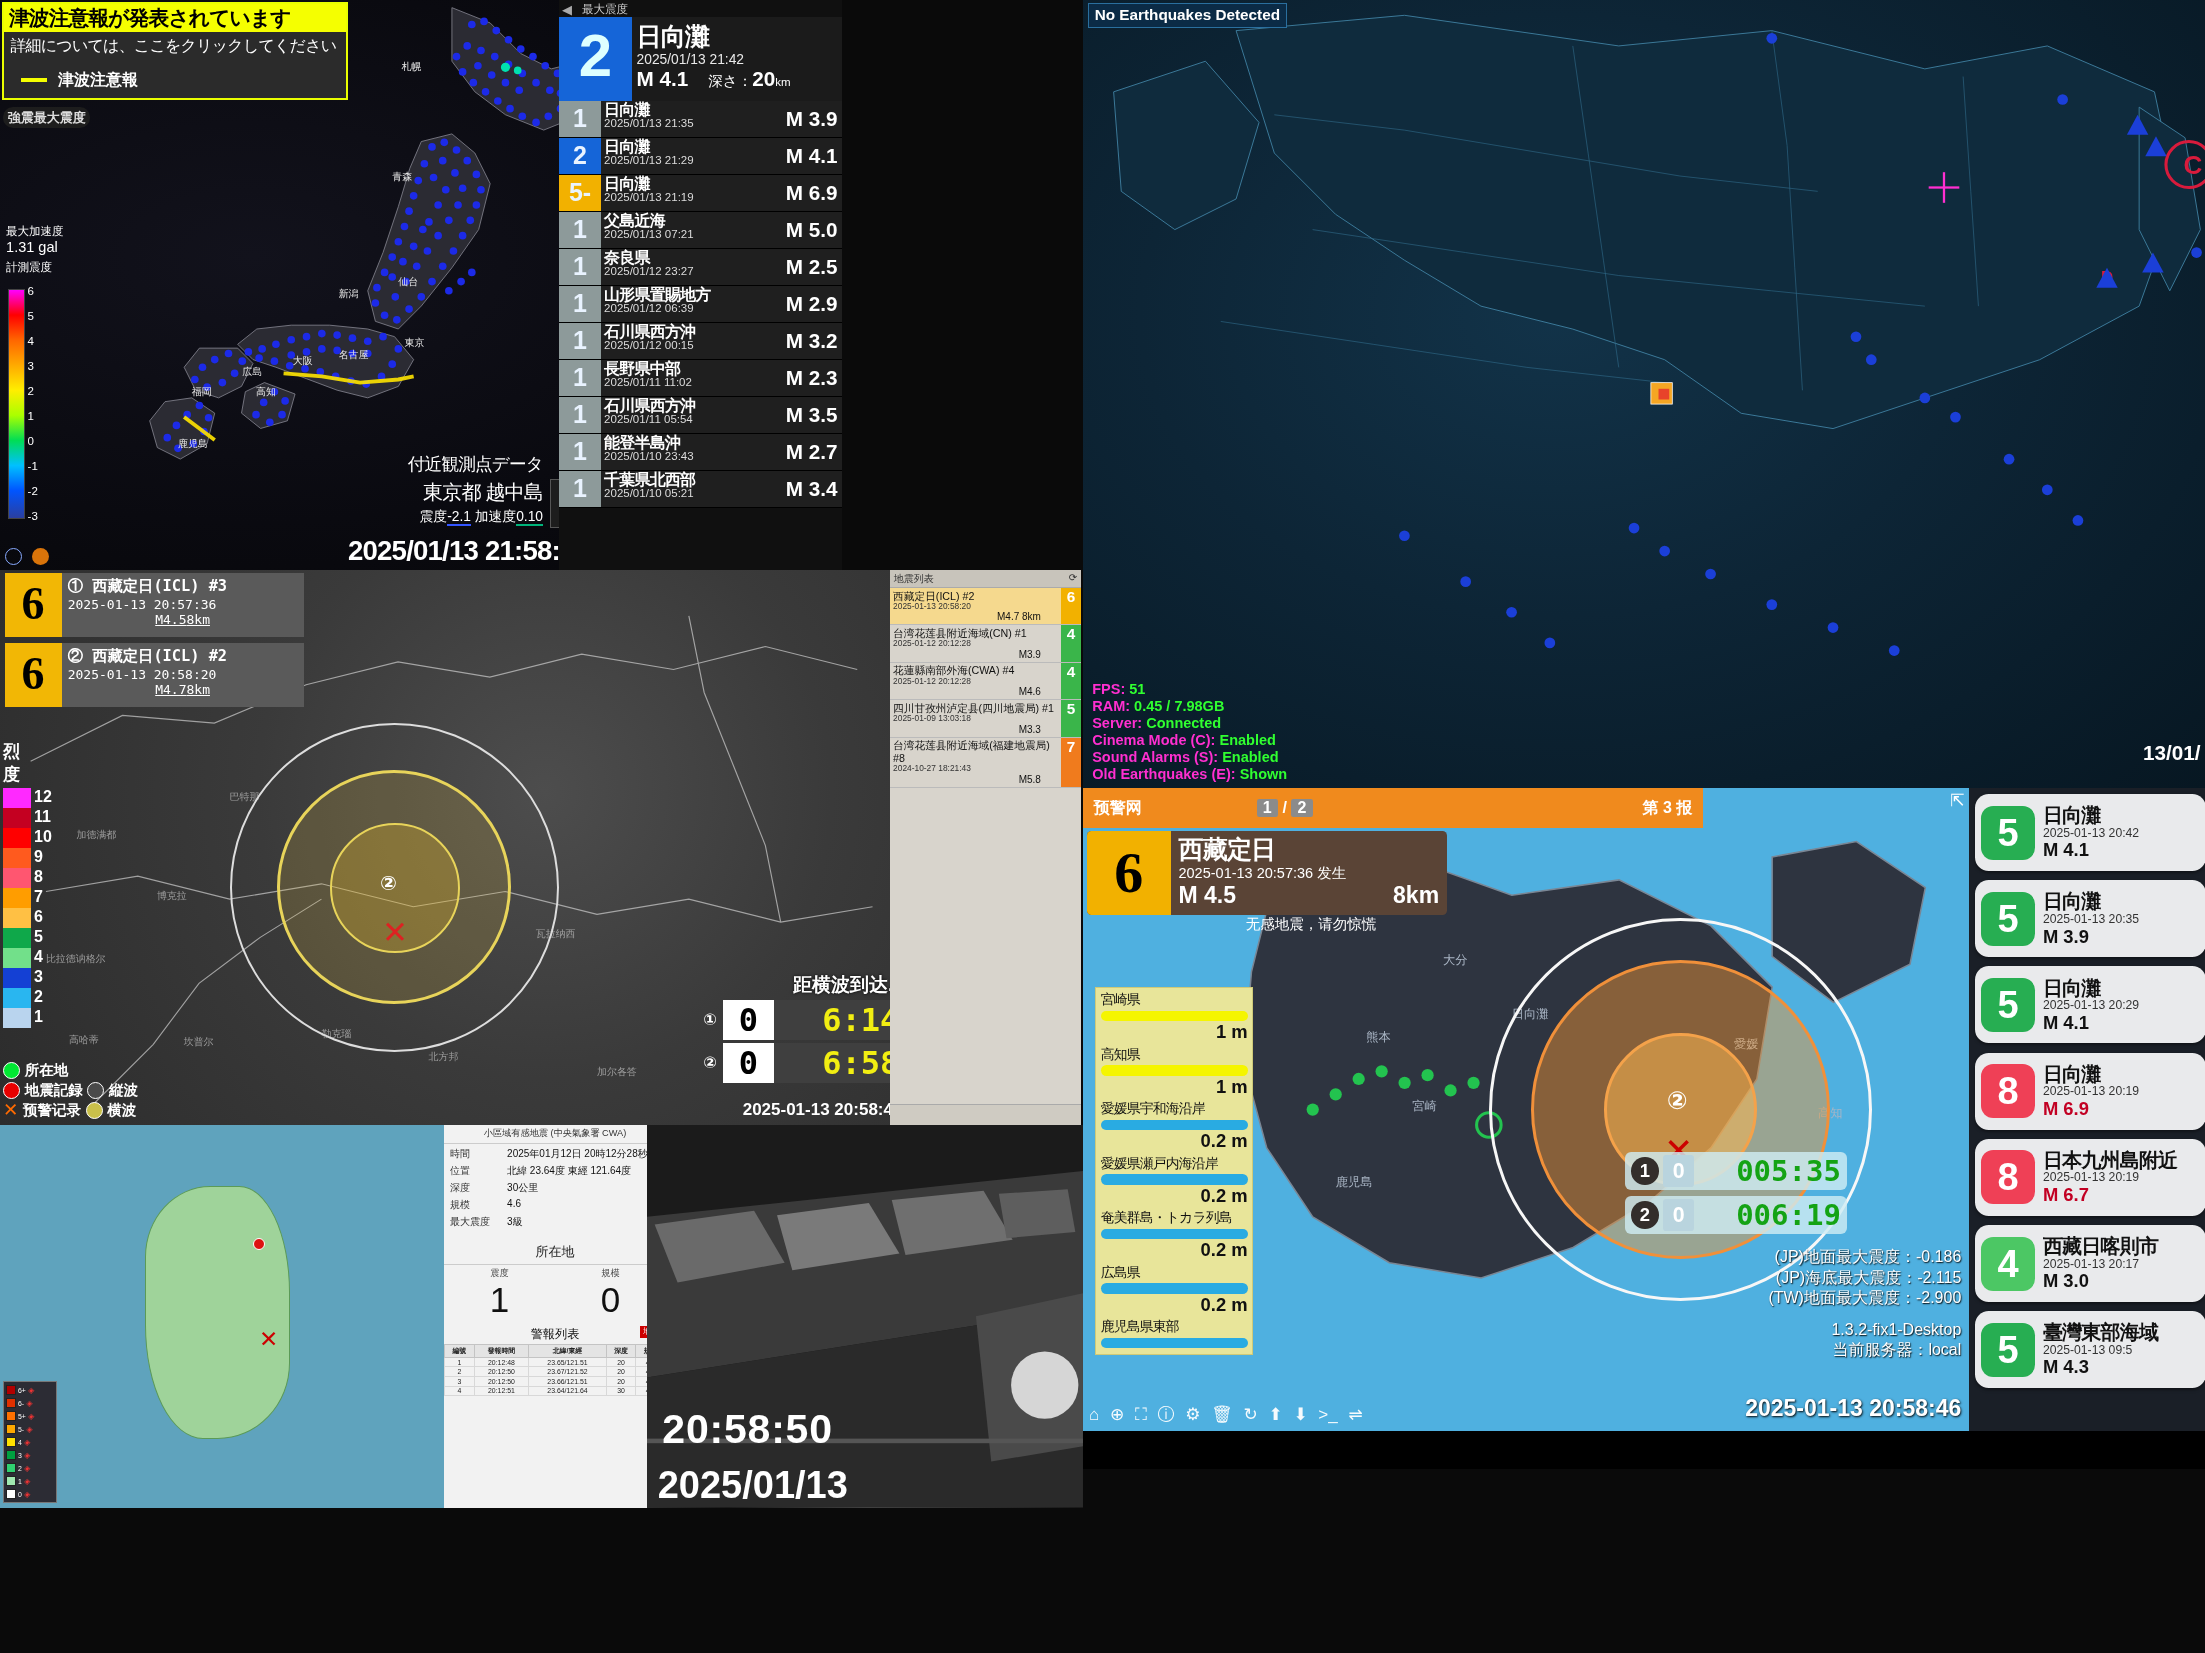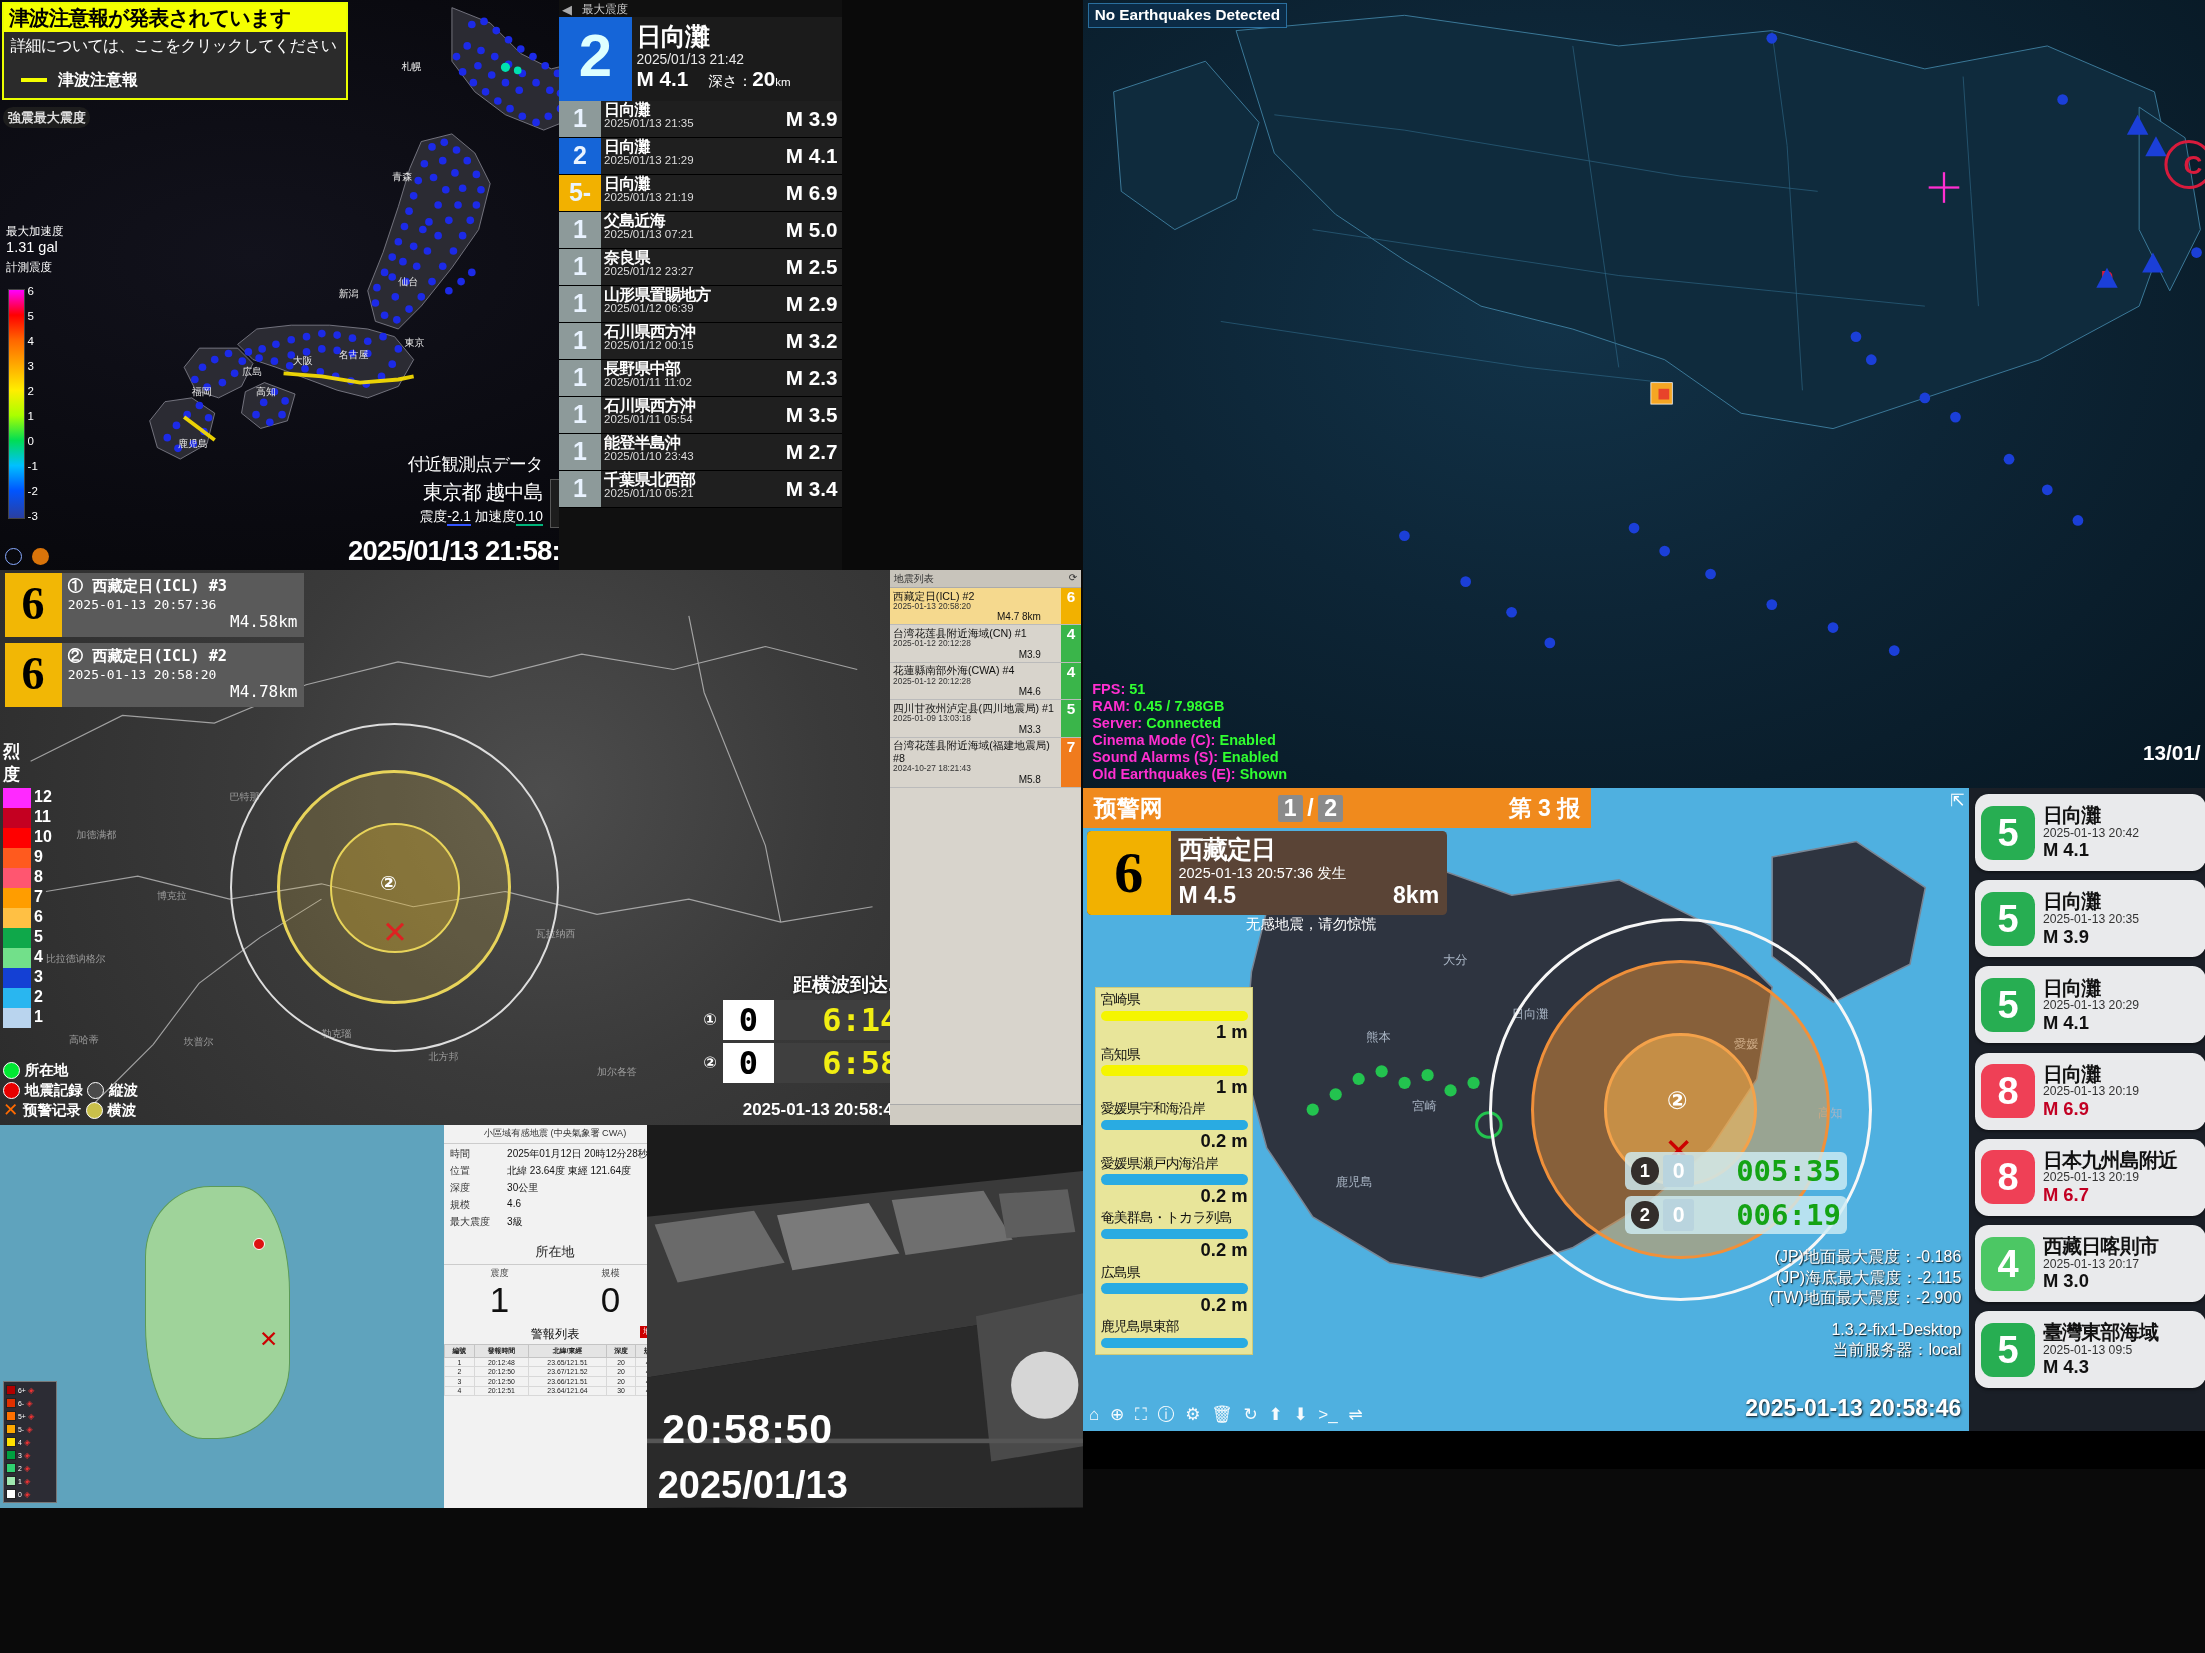--- a/index.html
+++ b/index.html
@@ -136,21 +136,21 @@
   }
   .icl-card{ position:absolute; left:4.6px; width:299px; height:64px;
     background:#5a5a5a; display:flex; }
   .icl-card .sq{ width:57px; background:#f2b705; color:#000; font-size:46px;
     font-weight:bold; text-align:center; line-height:61px;
     font-family:"Liberation Serif", serif;}
   .icl-card .tx{ flex:1; padding:3.1px 6.1px; color:#fff;
     font-family:"DejaVu Sans Mono", monospace;}
   .icl-card .tx .t1{ font-size:15.3px; font-weight:bold;}
   .icl-card .tx .t2{ font-size:13px;}
-  .icl-card .tx .t3{ font-size:16px; display:flex; justify-content:flex-end;}
+  .icl-card .tx .t3{ font-size:13px; display:flex; justify-content:center;text-decoration:underline;}
   #icl1{ top:3.1px;} #icl2{ top:73px;}
 
   .int-legend{ position:absolute; left:3.1px; top:170px; width:31px; color:#fff;}
   .int-legend .ttl{ font-size:17px; font-weight:bold; margin-bottom:1.5px;}
   .int-legend .cell{ height:20px; width:27.6px; position:relative;}
   .int-legend .cell span{ position:absolute; left:31px; top:0px;
     font-size:16px; font-weight:bold; color:#fff;}
   .leg-items{ position:absolute; left:3.1px; bottom:4.6px; color:#fff;
     font-size:14.5px; font-weight:bold; line-height:20px;}
   .leg-items .r{ display:flex; align-items:center; gap:4.6px;}
@@ -239,23 +239,23 @@
       linear-gradient(115deg,#2a2a2a 0%, #3a3a3a 18%, #1b1b1b 42%, #404040 65%, #1a1a1a 100%);}
   .cctv-time{ position:absolute; left:15.3px; bottom:55px; color:#fff;
     font-size:41px; font-weight:bold; letter-spacing:0.8px;}
   .cctv-date{ position:absolute; left:10.7px; bottom:1.5px; color:#fff;
     font-size:38px; font-weight:bold;}
 
   
   #warn{ position:absolute; left:1083px; top:788px; width:886px; height:643px;
     background:#3ea7dc; overflow:hidden;}
   #warn .sea{ position:absolute; inset:0; background:#4fb0e0;}
-  .warn-hdr{ position:absolute; left:0; top:0; width:508px; height:40px;
+  .warn-hdr{ position:absolute; left:0; top:0; width:620px; height:40px;
     background:#f08a1d; display:flex; align-items:center; color:#fff;
-    font-size:23px; font-weight:bold; padding:0 10.7px;}
+    font-size:16px; font-weight:bold; padding:0 10.7px;}
   .warn-hdr .pg{ margin-left:115px; display:flex; gap:4.6px; align-items:center;}
   .warn-hdr .pg b{ background:#8b8b8b; padding:0 6.1px; border-radius:2.3px;}
   .warn-hdr .rp{ margin-left:auto;}
   .warn-card{ position:absolute; left:3.8px; top:43px; width:360px; height:84px;
     display:flex; background:#5a4436; border-radius:4.6px; overflow:hidden;}
   .warn-card .sq{ width:84px; background:#f2b100; color:#000; font-size:58px;
     font-weight:bold; text-align:center; line-height:83px;
     font-family:"Liberation Serif", serif;}
   .warn-card .tx{ flex:1; padding:1.5px 7.7px; color:#fff;}
   .warn-card .tx .p{ font-size:25px; font-weight:bold; letter-spacing:-0.8px;}

